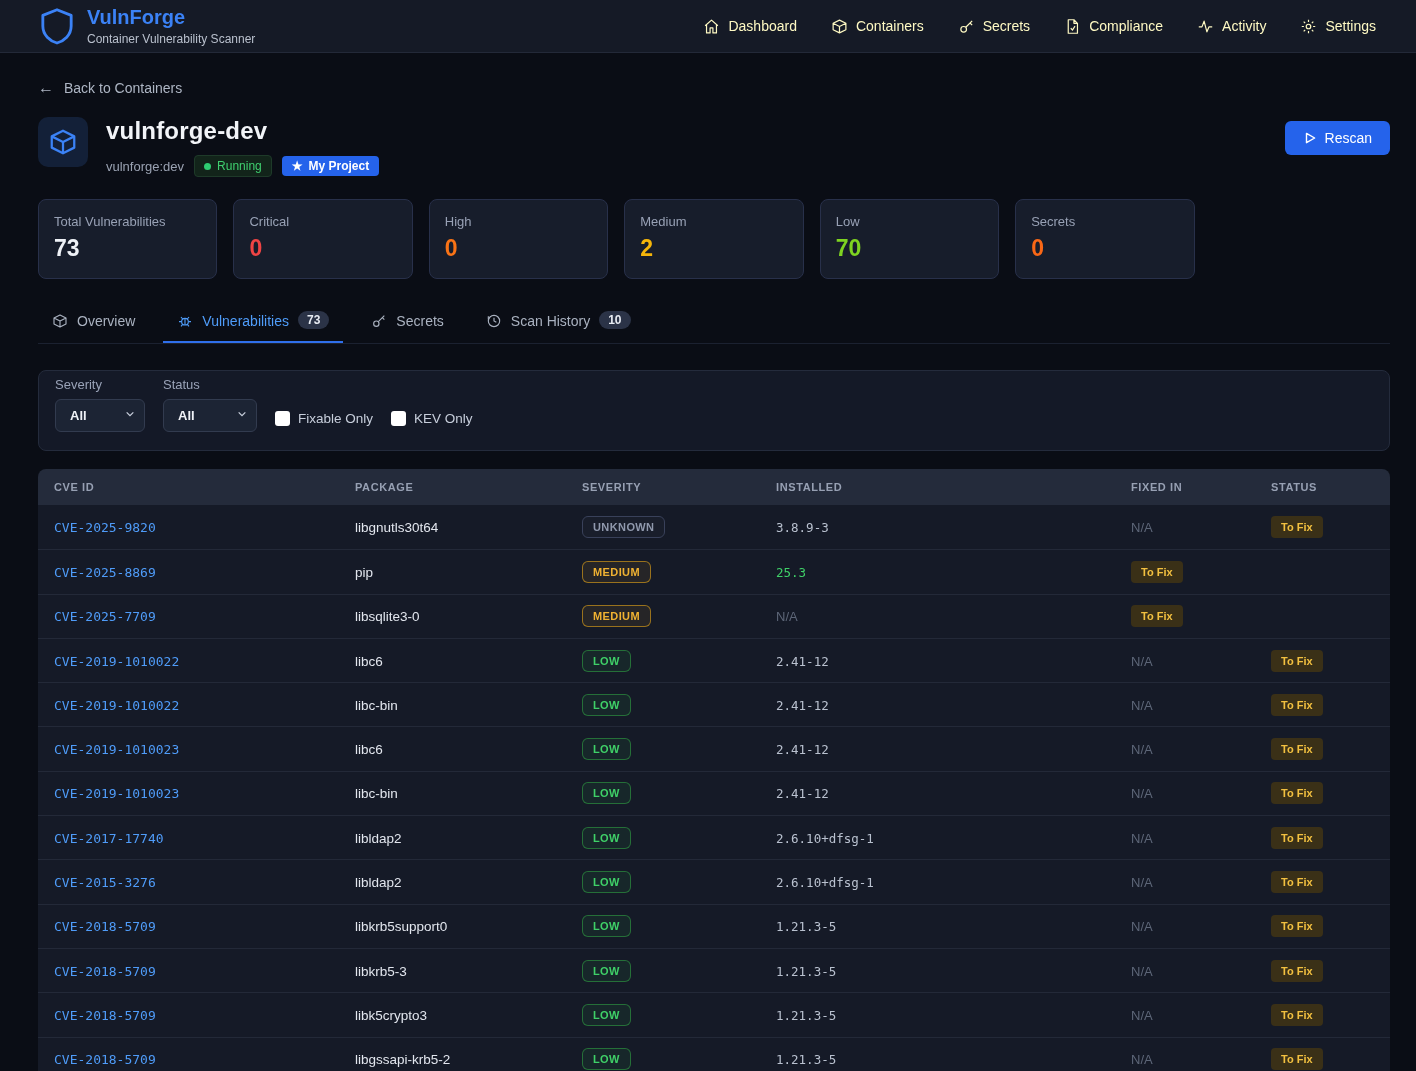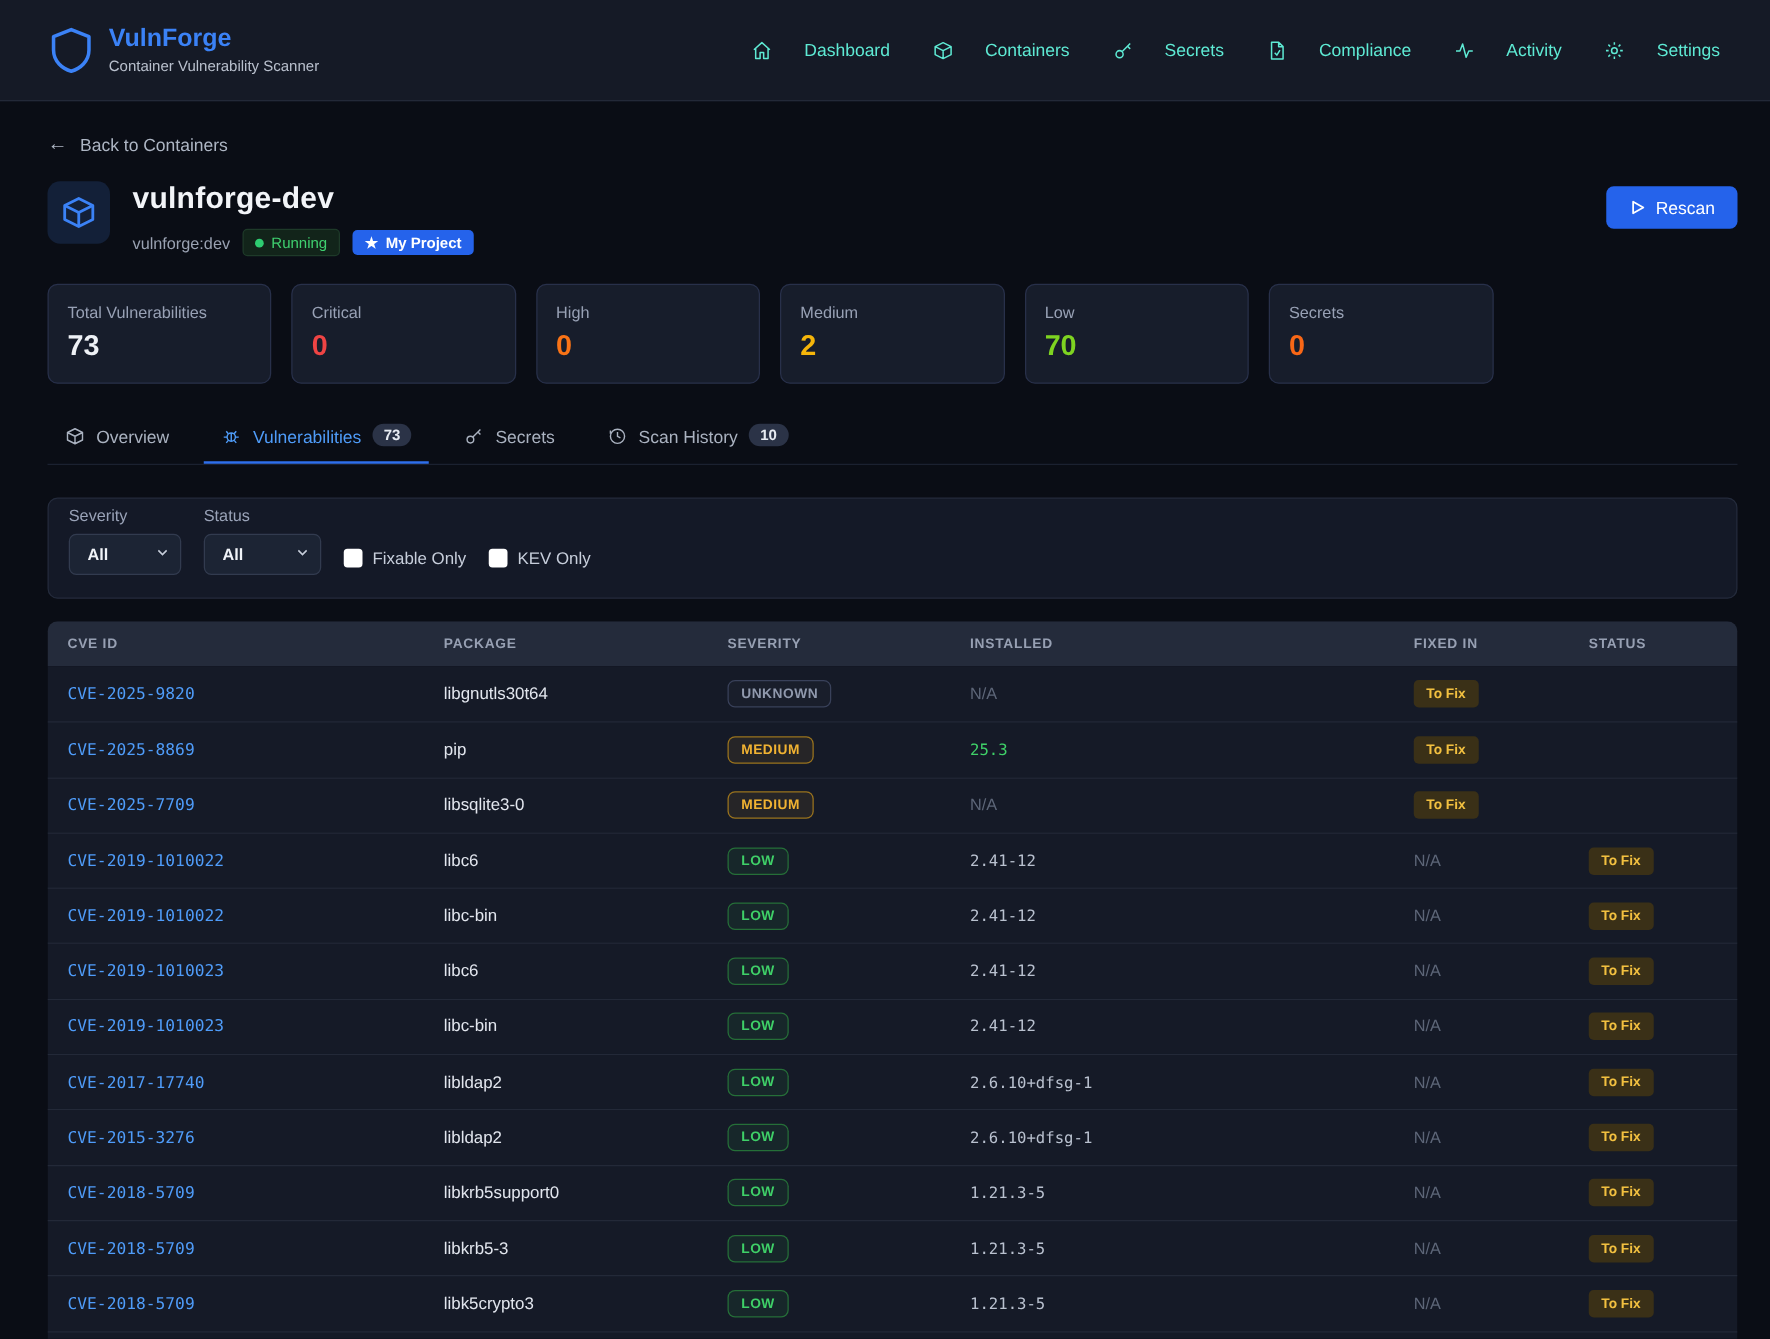--- a/index.html
+++ b/index.html
@@ -6,30 +6,30 @@
   html,body { width:1416px; height:1071px; overflow:hidden; }
   body {
     background:#0a0d15;
     font-family:"Liberation Sans", sans-serif;
     color:#e6eaf2;
   }
   .mono { font-family:"DejaVu Sans Mono", monospace; }
 
   
   .topnav {
-    height:81px; background:#151a26; border-bottom:1px solid #232938;
+    height:53px; background:#151a26; border-bottom:1px solid #232938;
     display:flex; align-items:center; justify-content:space-between;
     padding:0 40px;
   }
   .brand { display:flex; align-items:center; gap:13px; }
   .brand-shield { width:34px; height:38px; color:#3b82f6; }
   .brand-name { font-size:20px; font-weight:bold; color:#3b82f6; }
   .brand-sub { font-size:12px; color:#b9c0cd; margin-top:3px; }
   .nav-links { display:flex; align-items:center; gap:34px; }
-  .nav-link { display:flex; align-items:center; gap:25px; color:#5eead4; font-size:14px; cursor:pointer; }
+  .nav-link { display:flex; align-items:center; gap:8px; color:#fef9c3; font-size:14px; cursor:pointer; }
   .nav-link svg { width:17px; height:17px; }
 
   
   .page { padding:0 26px 0 38px; }
   .back-link { display:flex; align-items:center; gap:10px; color:#aeb6c4; font-size:14px; margin:26px 0 20px; cursor:pointer; }
   .back-arrow { font-size:16px; color:#aeb6c4; }
 
   .cont-header { display:flex; align-items:flex-start; justify-content:space-between; }
   .cont-left { display:flex; gap:18px; }
   .cont-avatar {
@@ -315,20 +315,21 @@
         <div class="t-cell">SEVERITY</div>
         <div class="t-cell">INSTALLED</div>
         <div class="t-cell">FIXED IN</div>
         <div class="t-cell">STATUS</div>
       </div>
     <div class="t-body" id="table-body">
         <div class="t-row">
           <div class="t-cell"><span class="cve-link mono">CVE-2025-9820</span></div>
           <div class="t-cell"><span class="pkg">libgnutls30t64</span></div>
           <div class="t-cell"><span class="sev-badge sev-unknown">UNKNOWN</span></div>
+          <div class="t-cell"><span class="installed mono">3.8.9-3</span></div>
           <div class="t-cell"><span class="fixed-na">N/A</span></div>
           <div class="t-cell"><span class="status-badge">To Fix</span></div>
         </div>
         <div class="t-row">
           <div class="t-cell"><span class="cve-link mono">CVE-2025-8869</span></div>
           <div class="t-cell"><span class="pkg">pip</span></div>
           <div class="t-cell"><span class="sev-badge sev-medium">MEDIUM</span></div>
           <div class="t-cell"><span class="fixed-ver mono">25.3</span></div>
           <div class="t-cell"><span class="status-badge">To Fix</span></div>
         </div>

